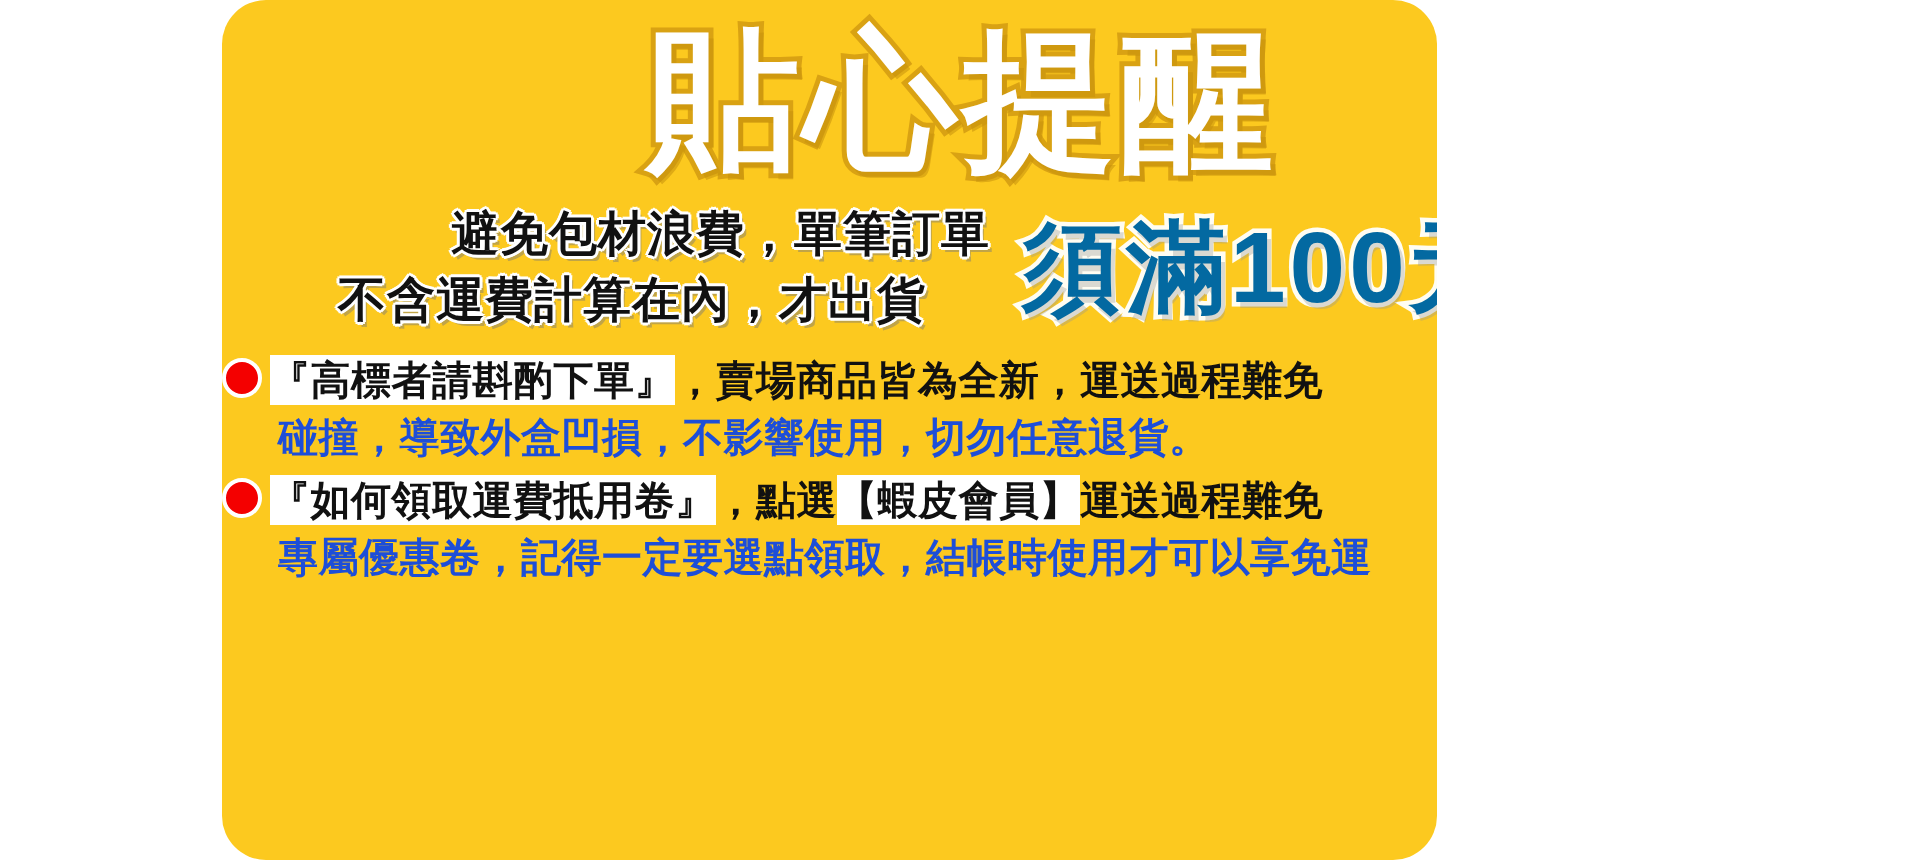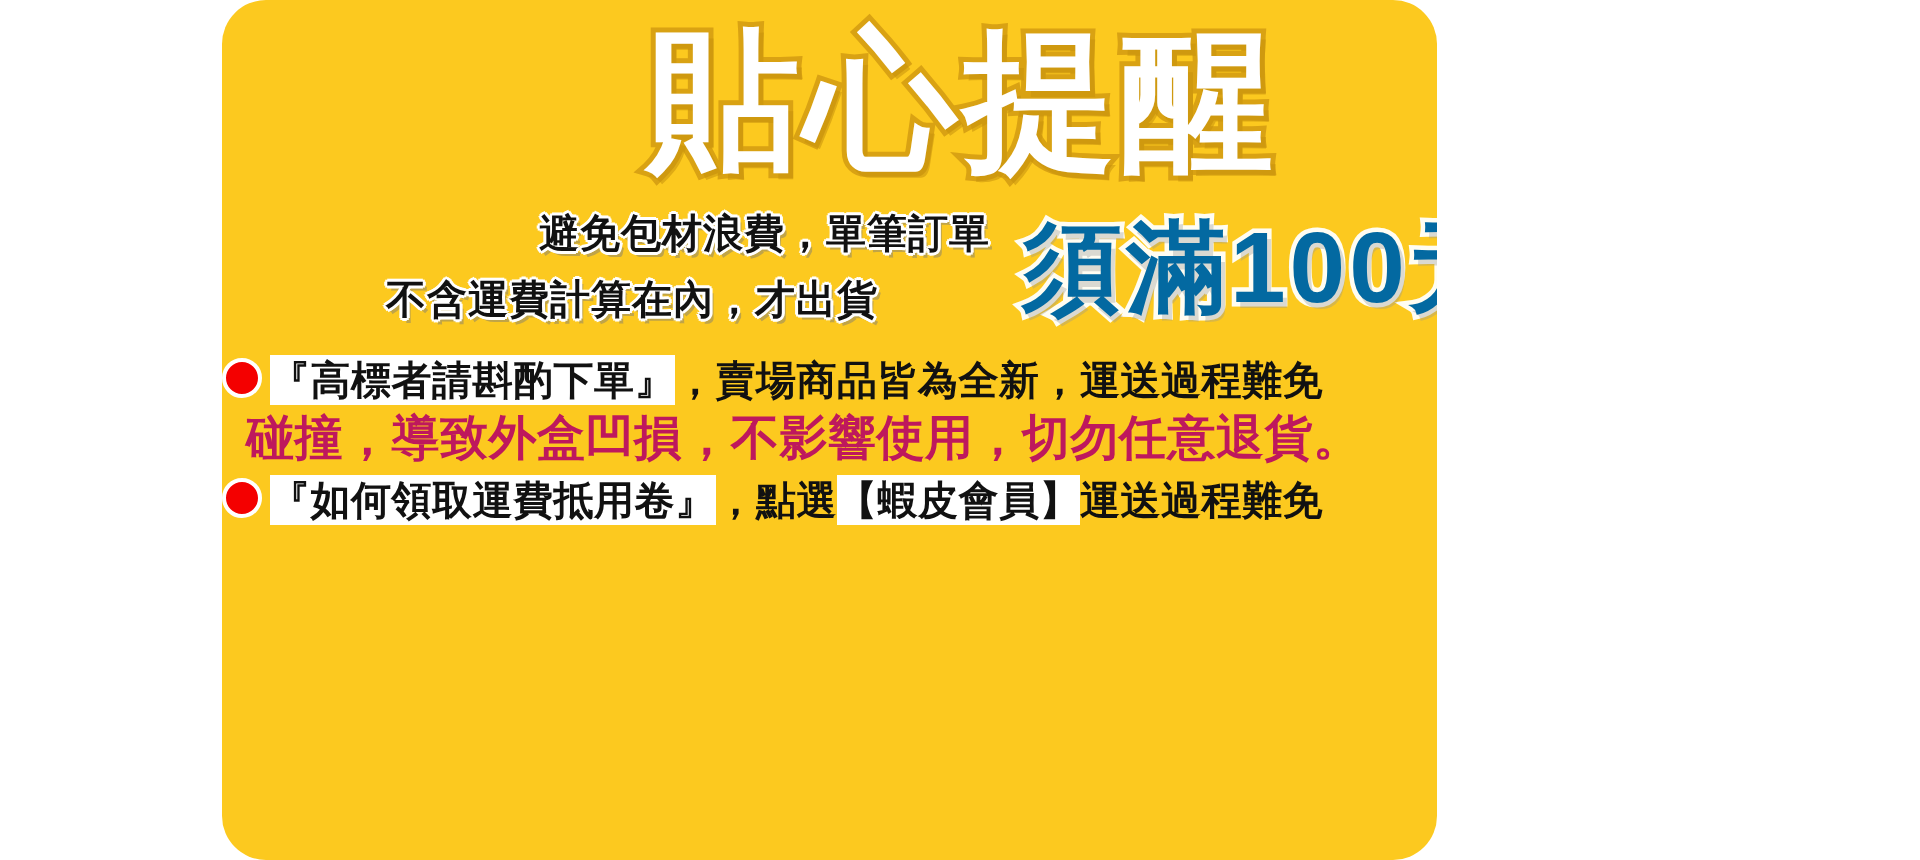--- a/index.html
+++ b/index.html
@@ -59,21 +59,21 @@
   #headline-left {
     position: absolute;
     left: 10px;
     top: 0px;
     width: 800px;
     text-align: right;
   }
   .headline-line {
     font-family: "DejaVu Serif", "Liberation Serif", serif;
     font-weight: bold;
-    font-size: 40px;
+    font-size: 48px;
     line-height: 66px;
     letter-spacing: 1px;
     color: #111111;
     white-space: nowrap;
     text-shadow:
       -2px -2px 0 #fff,  2px -2px 0 #fff,
       -2px  2px 0 #fff,  2px  2px 0 #fff,
       -3px  0   0 #fff,  3px  0   0 #fff,
        0   -3px 0 #fff,  0    3px 0 #fff,
        4px  5px 0 rgba(120,120,120,0.45);
@@ -128,26 +128,26 @@
     color: #111111;
     letter-spacing: 0.5px;
   }
   .hl {
     background: #ffffff;
     padding: 2px 0;
     box-decoration-break: clone;
     -webkit-box-decoration-break: clone;
   }
   .bullet-cont {
-    padding-left: 24px;
+    padding-left: 56px;
     font-family: "DejaVu Sans", "Liberation Sans", sans-serif;
     font-weight: bold;
-    font-size: 48px;
+    font-size: 40px;
     line-height: 57px;
-    color: #be185d;
+    color: #1d4ed8;
     letter-spacing: 0.5px;
   }
 </style>
 </head>
 <body>
 
 <div id="banner-card">
 
   <div id="title-row">
     <span id="title-text">貼心提醒</span>
@@ -169,17 +169,18 @@
         <span class="hl">『高標者請斟酌下單』</span><span>，賣場商品皆為全新，運送過程難免</span>
       </div>
       <div class="bullet-cont">碰撞，導致外盒凹損，不影響使用，切勿任意退貨。</div>
     </div>
 
     <div class="bullet-item">
       <span class="bullet-dot"></span>
       <div class="bullet-body">
         <span class="hl">『如何領取運費抵用卷』</span><span>，點選</span><span class="hl">【蝦皮會員】</span><span>運送過程難免</span>
       </div>
+      <div class="bullet-cont">專屬優惠卷，記得一定要選點領取，結帳時使用才可以享免運</div>
     </div>
 
 
   </div>
 </div>
 
 </body></html>

